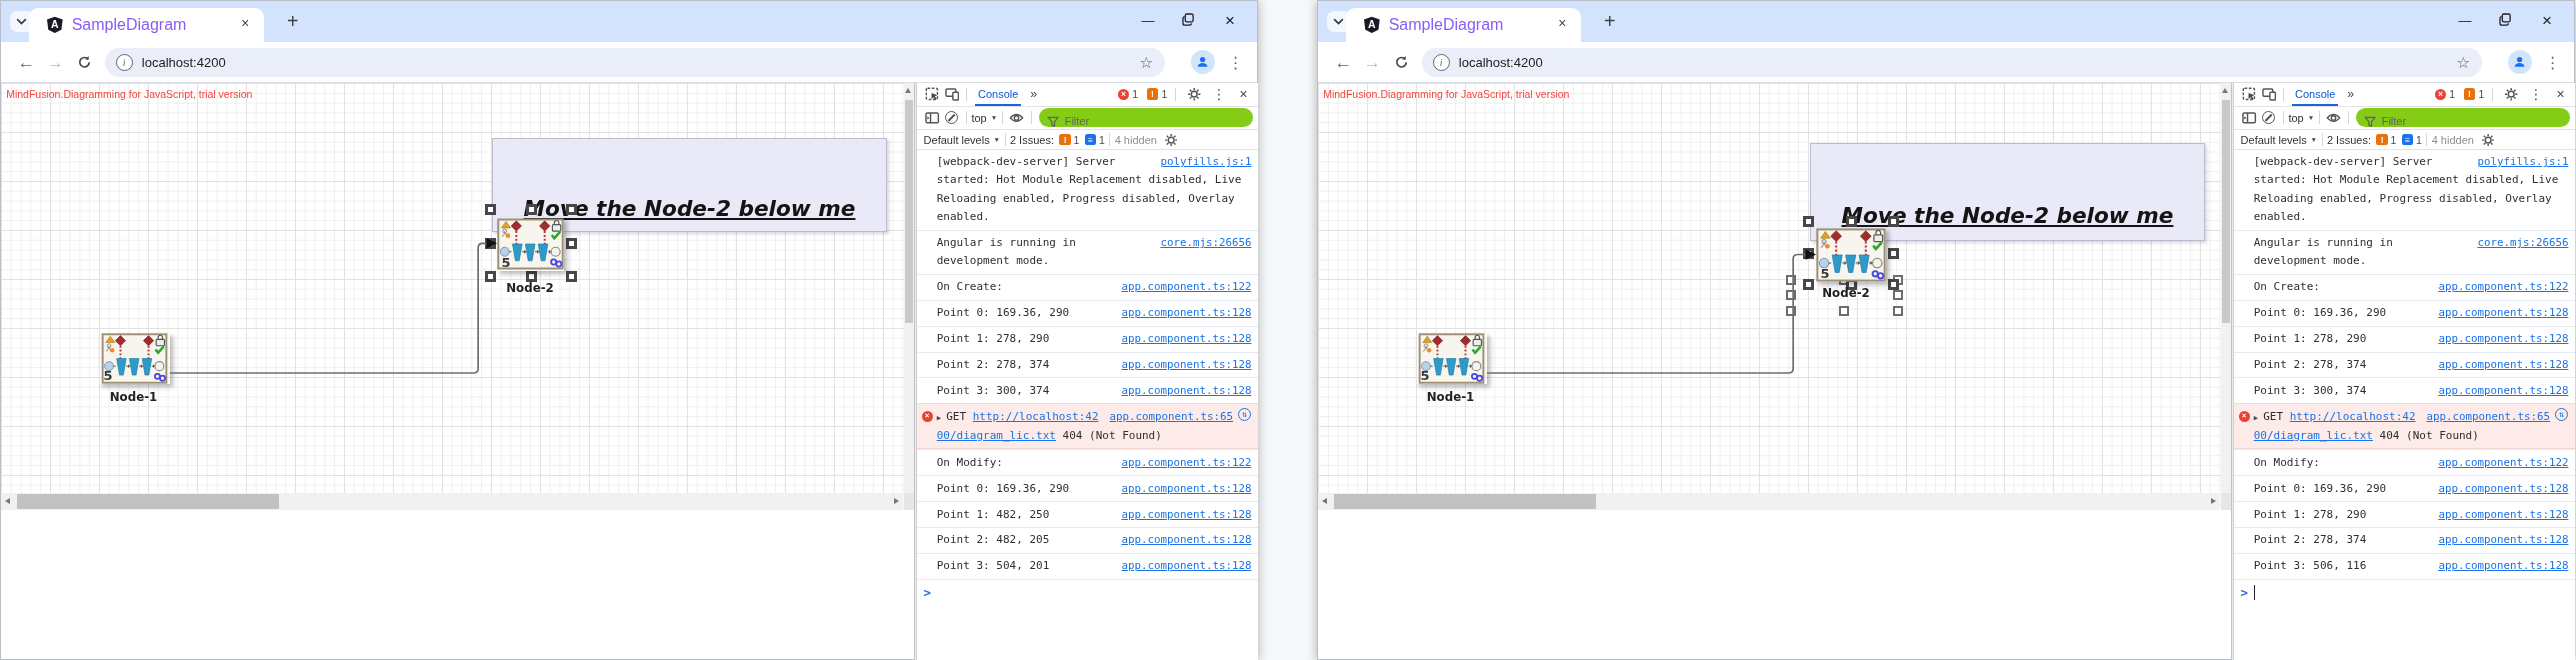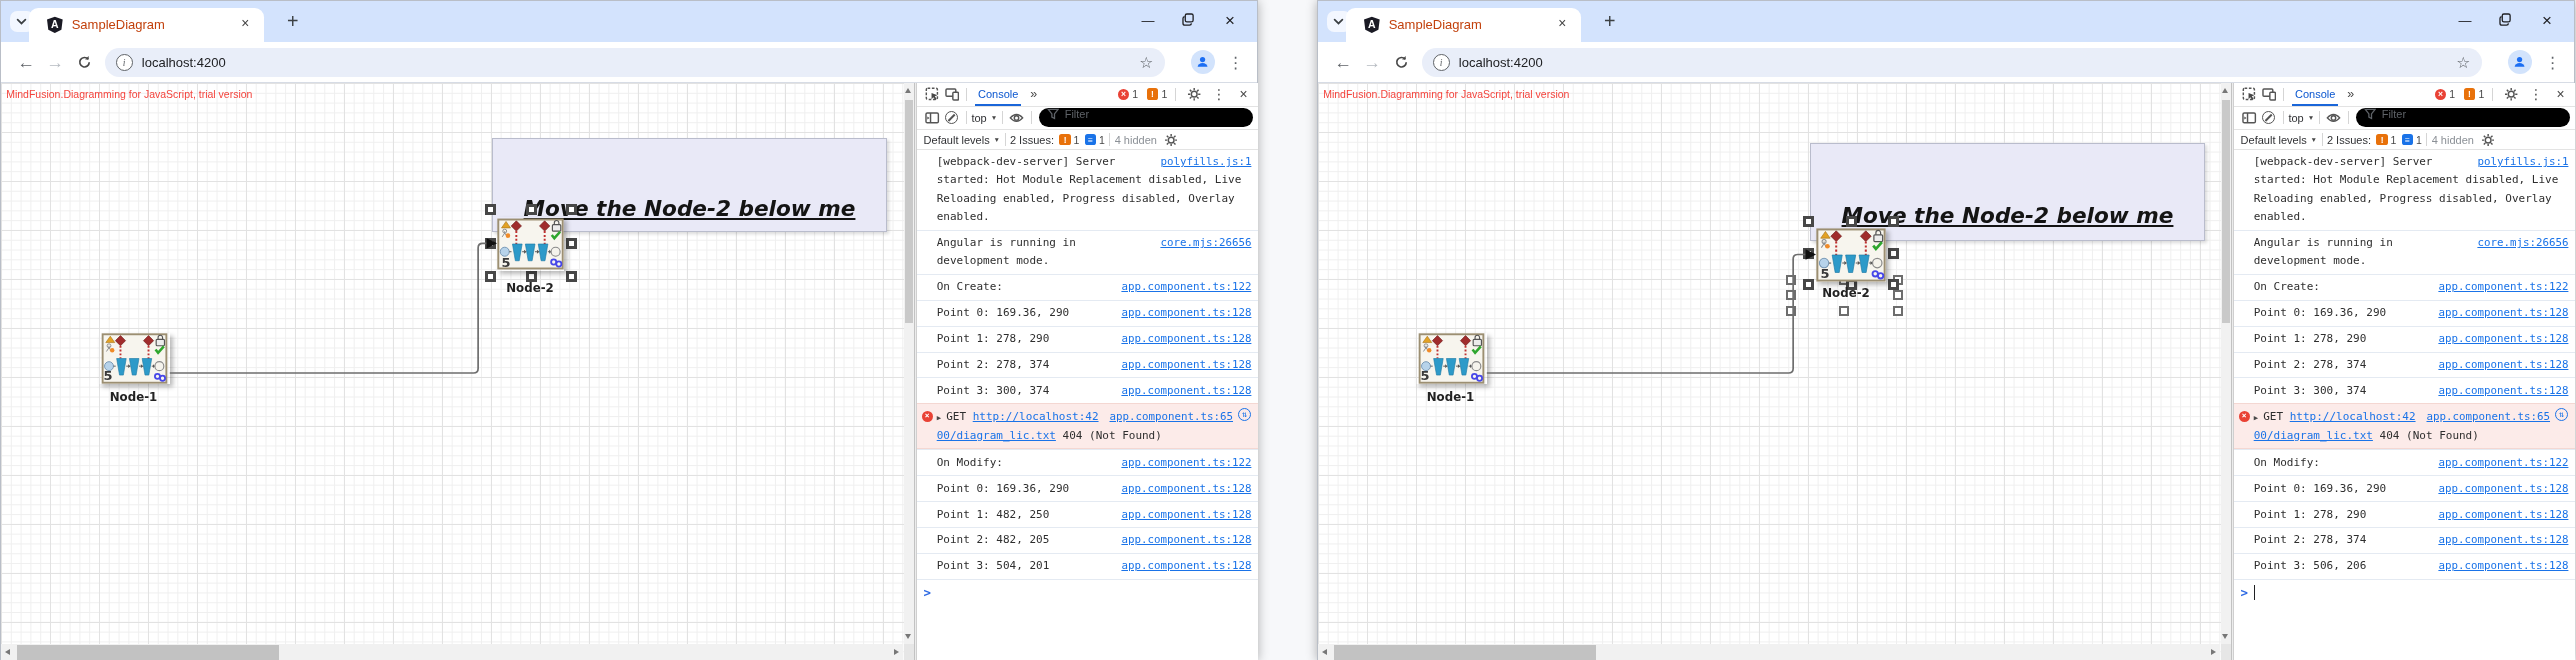--- a/index.html
+++ b/index.html
@@ -9,21 +9,21 @@
     box-shadow:0 1.3px 10.5px rgba(0,0,0,.30);border:0.7px solid #b9bec7;box-sizing:border-box;}
   .win0{left:0;} .win1{left:1317px;}
 
   
   .tabstrip{position:relative;height:41px;background:#d3e3fd;}
   .tab-search{position:absolute;left:9.2px;top:9.8px;width:23.6px;height:21.6px;border-radius:7.2px;
     background:rgba(255,255,255,.72);display:flex;align-items:center;justify-content:center;cursor:pointer;}
   .tab{position:absolute;left:27.5px;top:6.6px;width:235px;height:34px;background:#fff;
     border-radius:9.2px 9.2px 0 0;display:flex;align-items:center;padding:0 9.2px 0 17px;box-sizing:border-box;}
   .favicon{width:17.7px;height:17.7px;margin-right:8.5px;flex:none;}
-  .tab-title{font-size:13px;color:#c2410c;flex:1;white-space:nowrap;overflow:hidden;}
+  .tab-title{font-size:16px;color:#8b5cf6;flex:1;white-space:nowrap;overflow:hidden;}
   .tab-close{font-size:13.8px;color:#444;width:18.3px;height:18.3px;line-height:18.3px;text-align:center;
     border-radius:50%;flex:none;}
   .new-tab{position:absolute;left:278px;top:9.2px;width:27.5px;height:23.6px;font-size:19.7px;color:#3c4043;
     display:flex;align-items:center;justify-content:center;font-weight:300;}
   .win-controls{position:absolute;right:6.6px;top:6.6px;display:flex;}
   .wc{width:41px;height:26px;display:flex;align-items:center;justify-content:center;color:#202124;font-size:13px;}
 
   
   .toolbar{position:relative;height:40px;background:#fff;border-bottom:0.7px solid #d7dce5;
     display:flex;align-items:center;padding:0 10.5px;}
@@ -36,21 +36,21 @@
     font-family:"Liberation Serif",serif;font-style:italic;font-size:9.8px;display:flex;align-items:center;
     justify-content:center;margin-right:9.2px;flex:none;background:#fff;}
   .url-text{font-size:13px;color:#202124;flex:1;}
   .star{font-size:15.7px;color:#5f6368;flex:none;margin-right:1.3px;}
   .avatar{width:24px;height:24px;border-radius:50%;background:#d2e3fc;margin-left:auto;
     display:flex;align-items:center;justify-content:center;flex:none;}
   .menu-dots{font-size:15.7px;color:#5f6368;width:22px;text-align:center;margin-left:9.2px;flex:none;}
 
   
   .content{position:relative;height:578px;}
-  .diagram{position:absolute;left:0;top:0;width:913px;height:578px;overflow:hidden;background-color:#fff;
+  .diagram{position:absolute;left:0;top:0;width:913px;height:427px;overflow:hidden;background-color:#fff;
     background-image:
       linear-gradient(to right,#e2e2e2 0.7px,transparent 0.7px),
       linear-gradient(to bottom,#e2e2e2 0.7px,transparent 0.7px),
       linear-gradient(to right,#efefef 0.7px,transparent 0.7px),
       linear-gradient(to bottom,#efefef 0.7px,transparent 0.7px);
     background-size:49px 49px,49px 49px,9.8px 9.8px,9.8px 9.8px;}
   .splitter{position:absolute;left:913px;top:0;width:3.3px;height:578px;background:#ececec;
     border-left:0.7px solid #c2c2c2;border-right:0.7px solid #cfcfcf;box-sizing:border-box;cursor:col-resize;}
   .devtools{position:absolute;left:916px;top:0;width:341px;height:578px;background:#fff;overflow:hidden;}
 
@@ -114,21 +114,21 @@
   .err-circle{width:11px;height:11px;border-radius:50%;background:#e94235;color:#fff;font-size:8.5px;
     font-weight:bold;display:flex;align-items:center;justify-content:center;}
   .bubble{width:11.8px;height:11.8px;border-radius:2.6px;color:#fff;font-size:8.5px;font-weight:bold;
     display:flex;align-items:center;justify-content:center;}
   .bubble.orange{background:#e8710a;} .bubble.blue{background:#1a73e8;}
   .cnt{font-size:10.5px;color:#474747;}
   .dots-v{font-size:13.8px;color:#474747;padding:0 5.2px;}
   .dt-close{font-size:13.8px;color:#474747;padding:0 5.2px;}
   .dt-text{font-size:11px;color:#303134;white-space:nowrap;}
   .dd-arrow{font-size:6.6px;color:#474747;margin-left:3.9px;}
-  .filter-pill{flex:1;height:19px;border-radius:9.8px;background:#000000;display:flex;align-items:flex-start;
+  .filter-pill{flex:1;height:19px;border-radius:9.8px;background:#84cc16;display:flex;align-items:flex-end;
     padding:0 7.9px;margin-left:2.6px;}
   .filter-pill .ph{font-size:11px;color:#5f6368;margin-left:5.2px;}
   .clear-ico{position:relative;width:13px;height:13px;border:1.6px solid #545454;border-radius:50%;box-sizing:border-box;}
   .clear-ico::before{content:"";position:absolute;left:0.7px;top:4.3px;width:8.5px;height:1.6px;background:#545454;
     transform:rotate(-45deg);}
   .muted{color:#8b9096;}
 
   
   .console-logs{font-family:"DejaVu Sans Mono",monospace;font-size:11px;color:#2e2e2e;}
   .log-row{position:relative;padding:3.3px 6.6px 3.3px 19.7px;line-height:18.3px;border-top:0.7px solid #e4eaf2;overflow:hidden;}
@@ -668,21 +668,21 @@
                 <a class="src">app.component.ts:128</a>
               </span><span class="msg">Point 0: 169.36, 290</span></div>
             <div class="log-row"><span class="src-wrap">
                 <a class="src">app.component.ts:128</a>
               </span><span class="msg">Point 1: 278, 290</span></div>
             <div class="log-row"><span class="src-wrap">
                 <a class="src">app.component.ts:128</a>
               </span><span class="msg">Point 2: 278, 374</span></div>
             <div class="log-row"><span class="src-wrap">
                 <a class="src">app.component.ts:128</a>
-              </span><span class="msg">Point 3: 506, 206</span></div>
+              </span><span class="msg">Point 3: 506, 116</span></div>
           </div>
         <div class="prompt-row">
           <span class="prompt">&gt;</span>
           <span class="caret"></span>
         </div>
       </div>
     </div>
   </section>
 </div>
 

